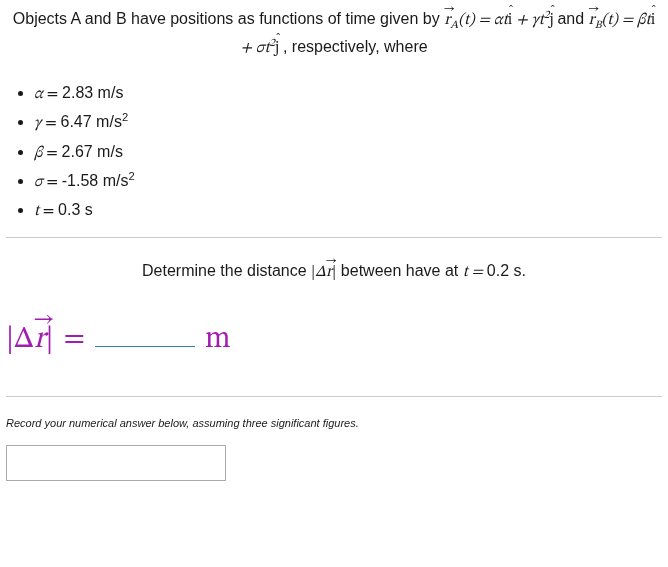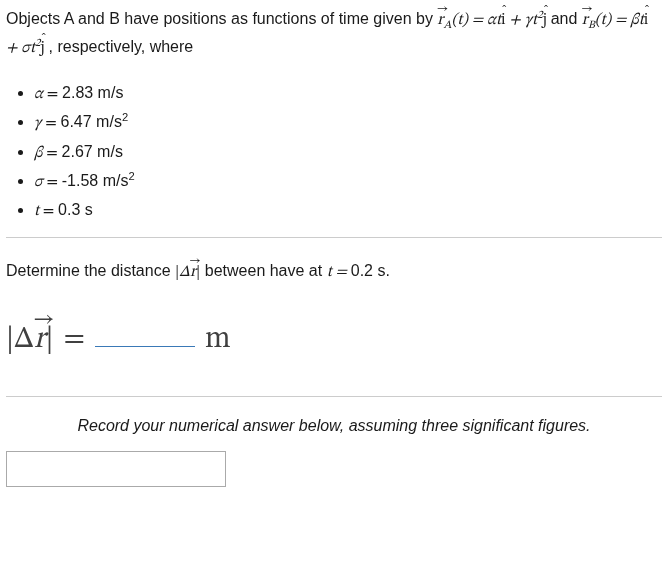--- a/index.html
+++ b/index.html
@@ -16,20 +16,21 @@
   .section-label {
     font-size: 13px;
     font-style: italic;
     color: #333;
     margin: 6px 0 14px 0;
   }
   .para {
     font-size: 16px;
     line-height: 1.6;
     margin: 0 0 18px 0;
+    text-align: center;
   }
   ul.params {
     list-style: disc;
     padding-left: 28px;
     margin: 0 0 12px 0;
   }
   ul.params li {
     font-size: 16px;
     line-height: 1.7;
     margin: 0;
@@ -77,44 +78,43 @@
     line-height: 0;
   }
   sub {
     font-size: 0.7em;
     vertical-align: sub;
     line-height: 0;
   }
   .answer-line {
     font-family: "Cambria Math", "STIX Two Math", Georgia, serif;
     font-size: 30px;
-    color: #404040;
+    color: #a21caf;
     margin: 34px 0 38px 0;
     display: flex;
     align-items: baseline;
     gap: 10px;
   }
   .answer-line .bars {
     font-style: normal;
   }
   .answer-line .blank {
     display: inline-block;
     border-bottom: 1.5px solid #3a79b7;
     width: 100px;
     height: 0.6em;
     vertical-align: baseline;
   }
   .answer-line .unit {
     font-style: normal;
   }
   .instruct {
     font-style: italic;
-    font-size: 16px;
+    font-size: 11px;
     margin-bottom: 16px;
-    text-align: center;
   }
   input.answer-box {
     width: 220px;
     height: 36px;
     border: 1px solid #aaa;
     font-size: 16px;
     padding: 2px 6px;
     box-sizing: border-box;
   }
 </style>

